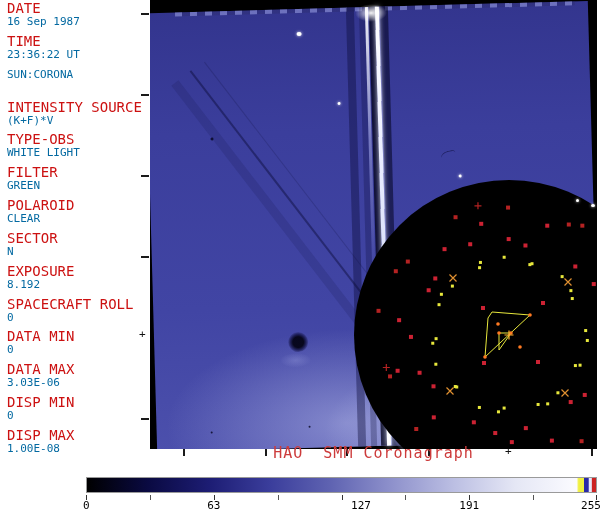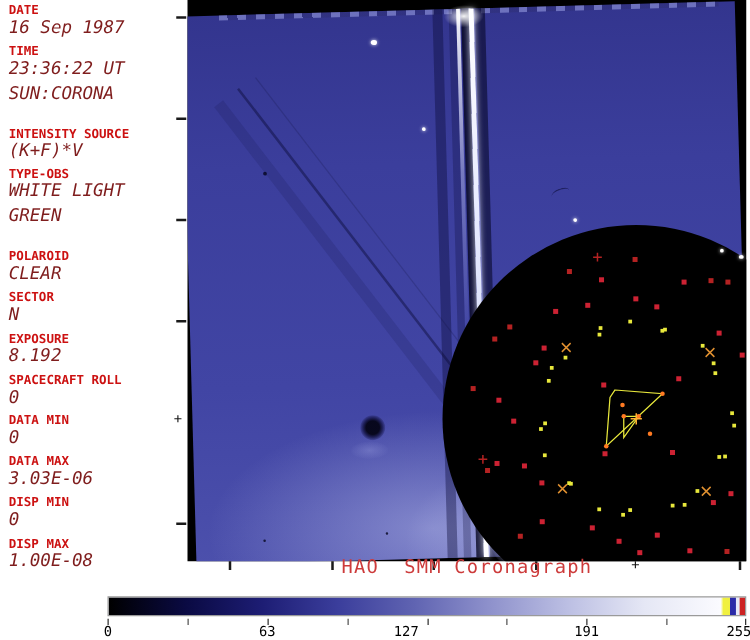--- a/index.html
+++ b/index.html
@@ -1,22 +1,22 @@
 <!DOCTYPE html>
 <html><head>
 <meta charset="utf-8">
 <style>
   html,body{margin:0;padding:0;background:#fff;}
   .page{position:relative;width:600px;height:512px;background:#ffffff;overflow:hidden;
         font-family:"DejaVu Sans Mono",monospace;}
   
   .sidebar{position:absolute;left:0;top:0;width:148px;height:460px;background:#fff;padding-top:2px;}
   .field{height:32.85px;padding-left:7px;overflow:hidden;}
-  .field .label{font-size:10px;line-height:13px;letter-spacing:0px;font-weight:bold;}
-  .field .value{font-size:14px;line-height:14px;color:#7f1d1d;font-style:italic;}
+  .field .label{font-size:14px;line-height:13px;letter-spacing:0px;font-weight:normal;}
+  .field .value{font-size:11px;line-height:14px;color:#0369a1;}
   
   .frame{position:absolute;left:150px;top:0;width:447px;height:449px;background:#000;overflow:hidden;}
   .quad{position:absolute;left:1px;top:7px;width:443px;height:439px;
         transform:rotate(-1.6deg);
         background:
           radial-gradient(ellipse 250px 130px at 190px 415px, rgba(190,195,238,0.50), rgba(190,195,238,0) 72%),
           radial-gradient(ellipse 190px 110px at 300px 428px, rgba(215,220,248,0.55), rgba(215,220,248,0) 70%),
           linear-gradient(180deg,#33358e 0%,#3b3e9c 28%,#4145a4 68%,#4c50ac 100%);}
   .quad::before{content:"";position:absolute;left:30px;top:0;width:400px;height:4px;
         background:repeating-linear-gradient(90deg, rgba(140,145,215,0.65) 0 7px, rgba(45,45,110,0.4) 7px 15px);}
@@ -84,20 +84,21 @@
       </div>
       <div class="field">
         <div class="label" style="color: rgb(204, 17, 17);">INTENSITY SOURCE</div>
         <div class="value">(K+F)*V</div>
       </div>
       <div class="field">
         <div class="label" style="color: rgb(204, 17, 17);">TYPE-OBS</div>
         <div class="value">WHITE LIGHT</div>
       </div>
       <div class="field">
+        <div class="label" style="color: rgb(204, 17, 17);">FILTER</div>
         <div class="value">GREEN</div>
       </div>
       <div class="field">
         <div class="label" style="color: rgb(204, 17, 17);">POLAROID</div>
         <div class="value">CLEAR</div>
       </div>
       <div class="field">
         <div class="label" style="color: rgb(204, 17, 17);">SECTOR</div>
         <div class="value">N</div>
       </div>
@@ -268,21 +269,21 @@
 
   <div class="cbar" id="cbar" style="background: linear-gradient(90deg, rgb(0, 0, 0) 0%, rgb(10, 10, 66) 12%, rgb(29, 29, 116) 24.1%, rgb(59, 62, 156) 36.1%, rgb(96, 100, 178) 48.1%, rgb(143, 146, 204) 60.1%, rgb(188, 191, 227) 72.2%, rgb(229, 231, 245) 84.2%, rgb(251, 251, 255) 96.2%, rgb(240, 240, 64) 96.6%, rgb(240, 240, 64) 97.6%, rgb(42, 42, 168) 97.7%, rgb(42, 42, 168) 98.5%, rgb(230, 232, 248) 98.6%, rgb(230, 232, 248) 99.1%, rgb(204, 34, 34) 99.2%, rgb(204, 34, 34) 100%);"></div>
   <div id="cbar-axis">
       <div class="cmaj" style="left: 86px;"></div>
       <div class="clabel" style="left: 86px; transform: translateX(-45%);">0</div>
       <div class="cmin" style="left: 149.875px;"></div>
       <div class="cmaj" style="left: 213.75px;"></div>
       <div class="clabel" style="left: 213.75px; transform: translateX(-50%);">63</div>
       <div class="cmin" style="left: 277.625px;"></div>
       <div class="cmaj" style="left: 341.5px;"></div>
-      <div class="clabel" style="left: 325px; transform: translateX(-50%);">127</div>
+      <div class="clabel" style="left: 361px; transform: translateX(-50%);">127</div>
       <div class="cmin" style="left: 405.375px;"></div>
       <div class="cmaj" style="left: 469.25px;"></div>
       <div class="clabel" style="left: 469.25px; transform: translateX(-50%);">191</div>
       <div class="cmin" style="left: 533.125px;"></div>
       <div class="cmaj" style="left: 596px;"></div>
       <div class="clabel" style="left: 597px; transform: translateX(-80%);">255</div>
     </div>
 
 </div>
 

